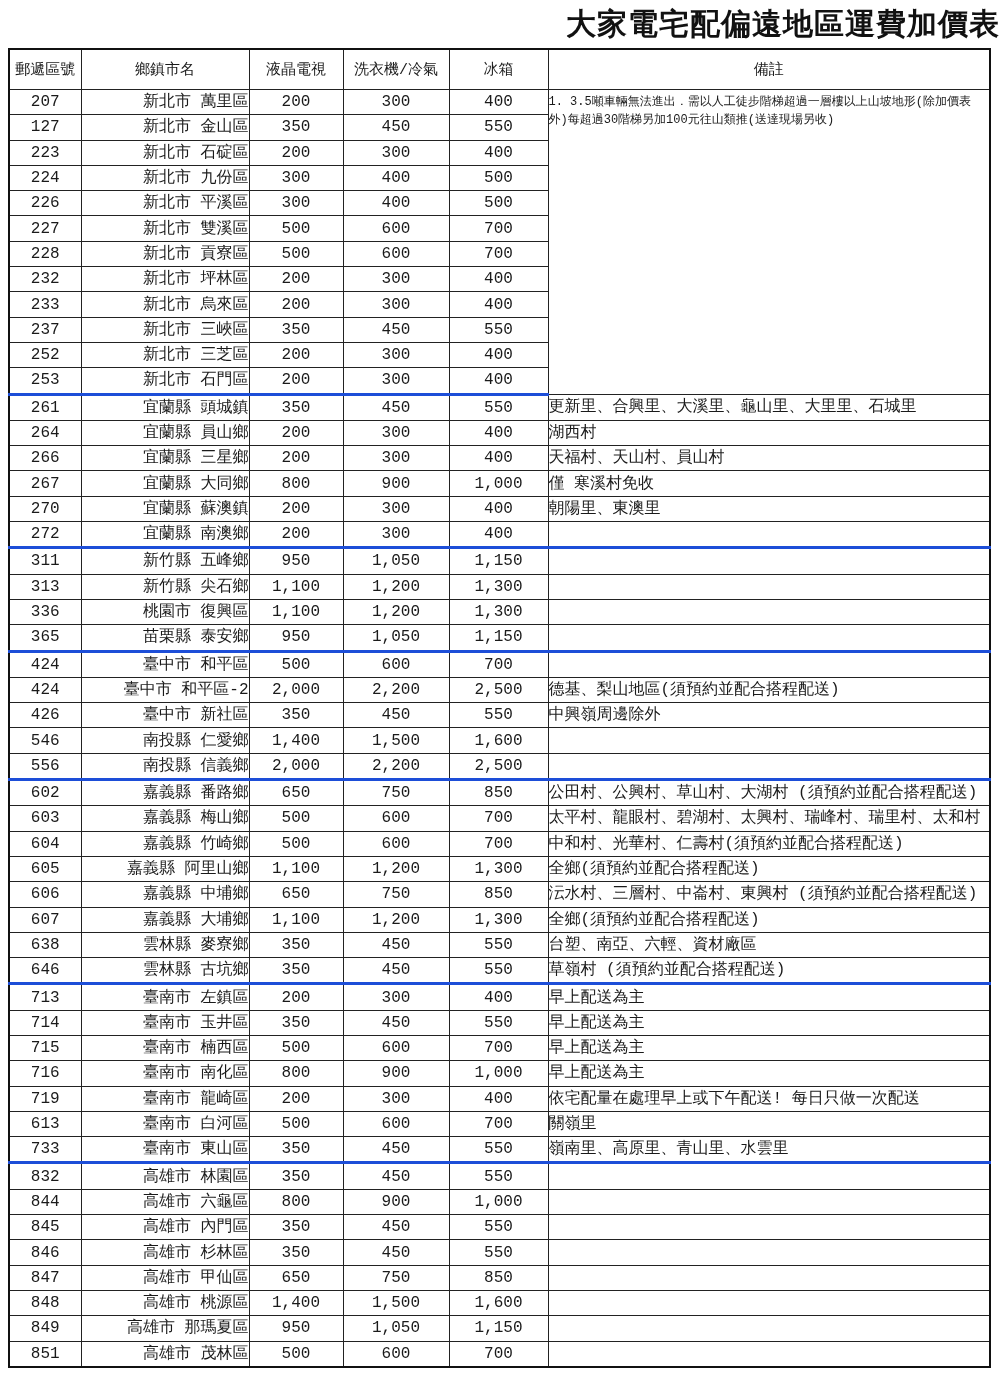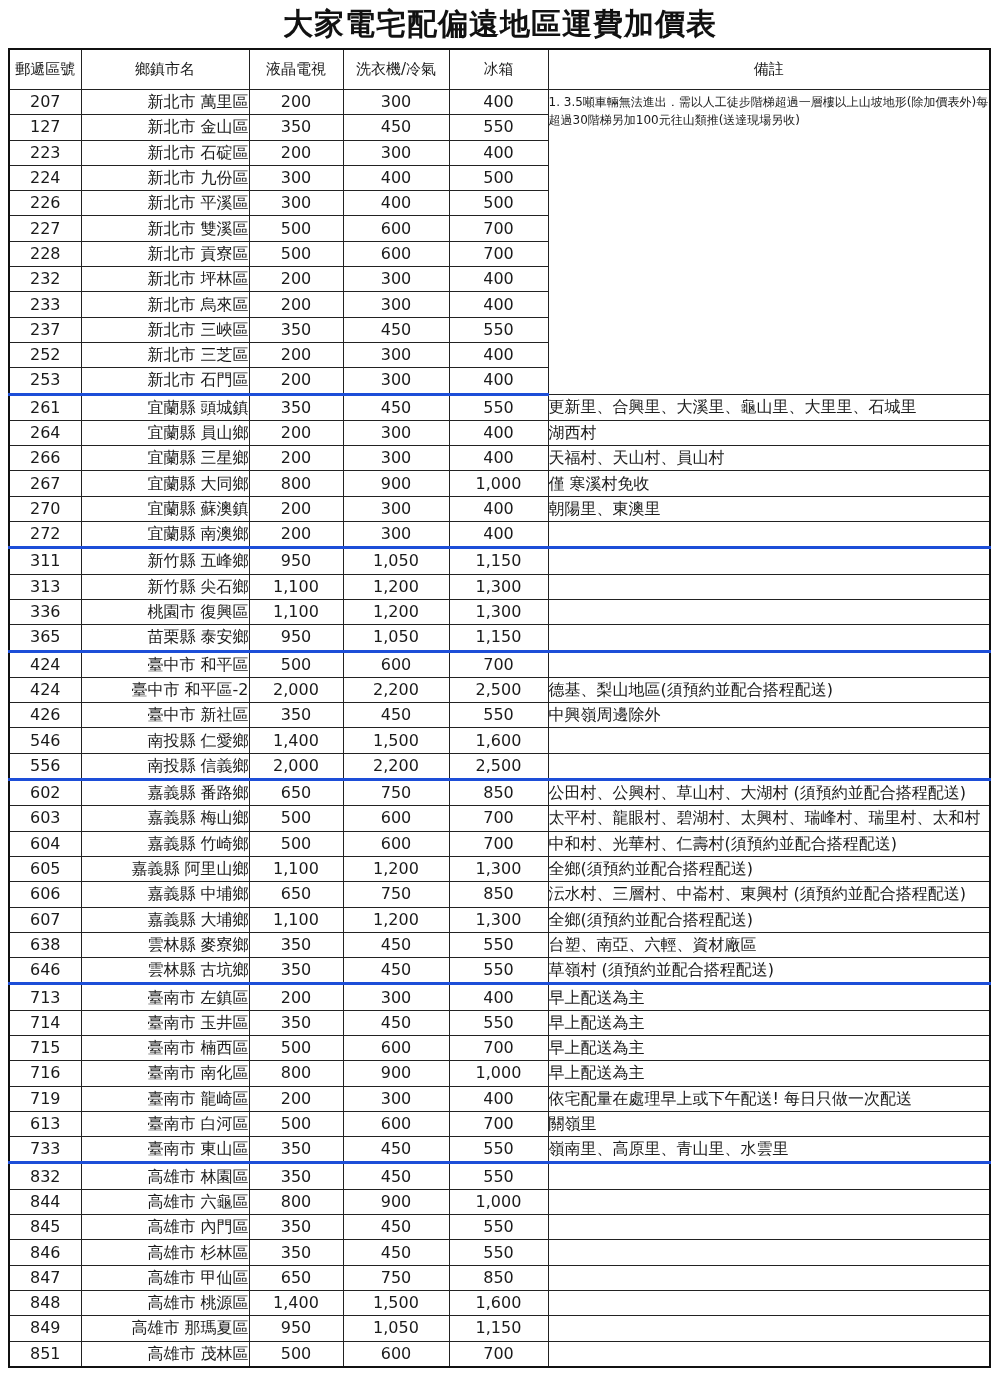--- a/index.html
+++ b/index.html
@@ -1,32 +1,32 @@
 <!DOCTYPE html>
 <html><head>
 <meta charset="utf-8">
 <style>
   html, body { margin: 0; padding: 0; background: #ffffff; }
   body { width: 1000px; height: 1392px; overflow: hidden; position: relative;
          font-family: "DejaVu Sans", "Liberation Sans", sans-serif; color: #1a1a1a; }
-  .title { position: absolute; left: 0; top: 4px; width: 1000px; text-align: center;
+  .title { position: absolute; left: 0; top: 4px; width: 1000px; text-align: right;
            font-size: 30px; font-weight: bold; letter-spacing: 1px; color: #111; line-height: 40px; }
   table.rates { position: absolute; left: 8px; top: 48px; width: 981px;
                 border-collapse: collapse; table-layout: fixed; }
   table.rates td, table.rates th { border: 1.5px solid #222; padding: 0; overflow: hidden;
                 white-space: nowrap; }
   table.rates th { height: 39px; font-weight: normal; font-size: 15px; text-align: center; }
   table.rates td { height: 24.3px; font-size: 16px; line-height: 24px; }
   td.zip { text-align: center; }
   td.town { text-align: right; padding-left: 5px; font-size: 15px; }
   td.num { text-align: center; }
   td.note { text-align: left; padding-left: 4px; font-size: 12.5px; vertical-align: middle; }
   td.note.first { vertical-align: top; white-space: normal; line-height: 18px; padding-top: 3px; font-size: 12px; }
   tr.group-end td { border-bottom: 3px solid #1d4ed8; }
-  table.rates { border: 2.5px solid #111; }
+  table.rates { border: 2.5px solid #111; font-family: Liberation Mono, monospace; }
 </style>
 </head>
 <body>
 
 <div class="title">大家電宅配偏遠地區運費加價表</div>
 
 <table class="rates">
   <colgroup>
     <col style="width:72px">
     <col style="width:168px">

